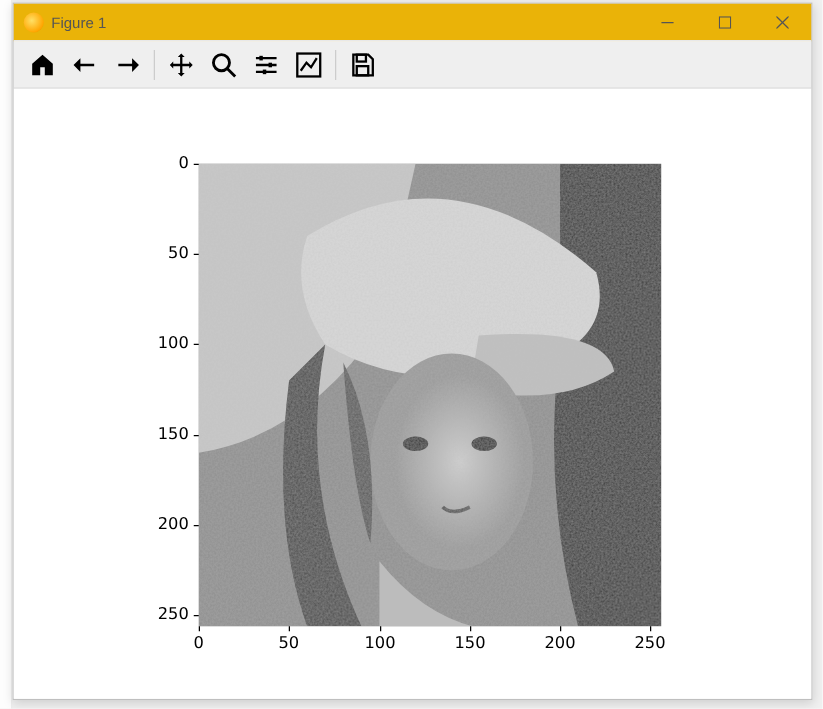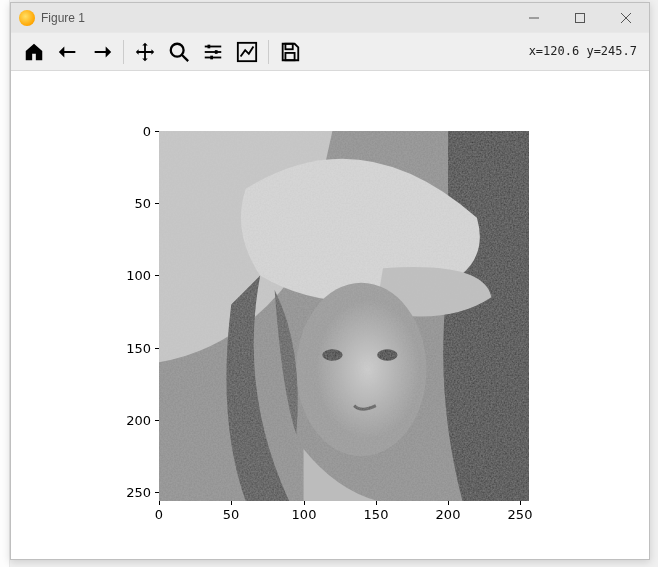--- a/index.html
+++ b/index.html
@@ -25,21 +25,21 @@
     left: 10px; top: 2px;
     width: 640px; height: 558px;
     background: #fff;
     border: 1px solid #bfbfbf;
     box-shadow: 0 2px 8px rgba(0,0,0,0.15);
   }
   .titlebar {
     height: 30px;
     display: flex;
     align-items: center;
-    background: #e5e5e5;
+    background: #eab308;
     border-bottom: 1px solid #e8e8e8;
   }
   .titlebar .app-icon {
     width: 16px; height: 16px;
     margin: 0 6px 0 8px;
     border-radius: 50%;
     background: radial-gradient(circle at 40% 40%, #ffe066 0%, #ffa500 70%, #b36b00 100%);
     position: relative;
   }
   .titlebar .title {
@@ -183,21 +183,20 @@
     </div>
     <div class="tsep"></div>
     <div class="tbtn" title="Save">
       <svg viewBox="0 0 24 24">
           <path d="M4 3 L17 3 L21 7 L21 21 L4 21 Z" fill="none" stroke="#000" stroke-width="2"></path>
           <rect x="7" y="3" width="8" height="6" fill="none" stroke="#000" stroke-width="2"></rect>
           <rect x="7" y="13" width="10" height="8" fill="none" stroke="#000" stroke-width="2"></rect>
         </svg>
     </div>
     <div class="coord">
-      <div>x=120.6 y=245.7</div>
     </div>
   </div>
 
   <div class="canvas">
 
     <div class="plot">
       <svg viewBox="0 0 256 256" preserveAspectRatio="none">
         <defs>
           <radialGradient id="face" cx="55%" cy="50%" r="40%">
             <stop offset="0%" stop-color="#cfcfcf"></stop>

